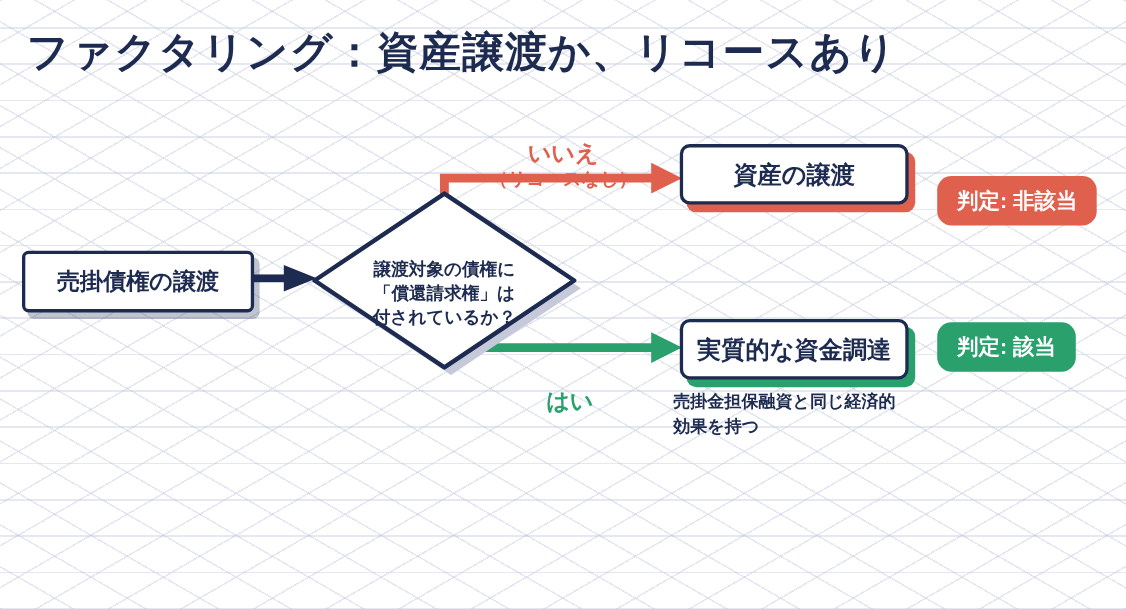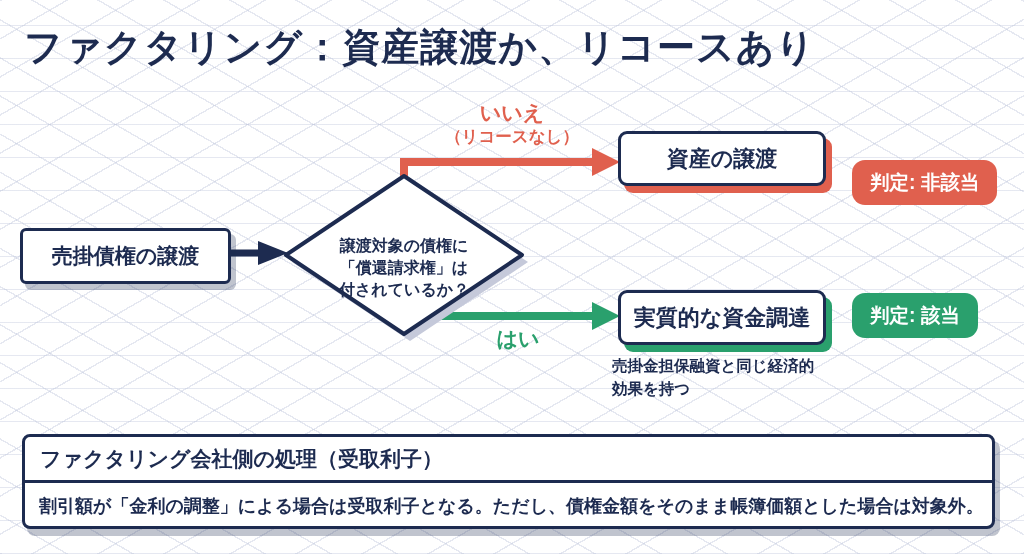--- a/index.html
+++ b/index.html
@@ -35,21 +35,21 @@
   .result-box{
     left:618px;width:202px;height:49px;
     border-radius:9px;font-size:22px;
   }
   .result-box.no{top:131px;box-shadow:6px 7px 0 #e0604e;}
   .result-box.yes{top:290px;box-shadow:6px 7px 0 #2aa06d;}
   .decision-text{
     position:absolute;left:301px;top:215px;width:206px;
     text-align:center;font-size:16px;font-weight:800;line-height:22px;margin-top:20px;
   }
-  .branch-label{position:absolute;width:176px;text-align:center;line-height:1;}
+  .branch-label{position:absolute;width:176px;text-align:center;line-height:1;margin-top:27px;}
   .branch-label .main{font-size:21px;font-weight:900;display:block;}
   .branch-label .sub{font-size:16.5px;font-weight:800;display:block;margin-top:5px;}
   .branch-label.no{left:424px;top:102px;color:#e0604e;}
   .branch-label.yes{left:430px;top:328px;color:#2aa06d;}
   .badge{
     position:absolute;left:852px;
     border-radius:13px;padding:9px 18px;
     color:#ffffff;font-size:19.5px;font-weight:800;white-space:nowrap;
   }
   .badge.no{top:121px;background:#e0604e;margin-top:39px;}
@@ -137,18 +137,14 @@
     <span>実質的な資金調達</span>
   </div>
 
   <div class="badge yes">判定: 該当</div>
 
   <div class="note yes">
     <div>売掛金担保融資と同じ経済的</div>
     <div>効果を持つ</div>
   </div>
 
-  <div class="bottom-panel">
-    <div class="bottom-header">ファクタリング会社側の処理（受取利子）</div>
-    <div class="bottom-body">割引額が「金利の調整」による場合は受取利子となる。ただし、債権金額をそのまま帳簿価額とした場合は対象外。</div>
-  </div>
 
 </div>
 
 </body></html>

